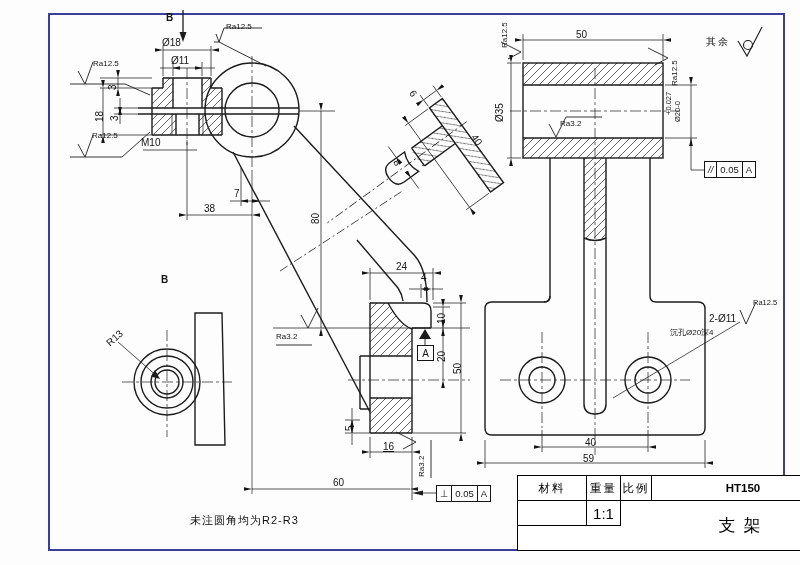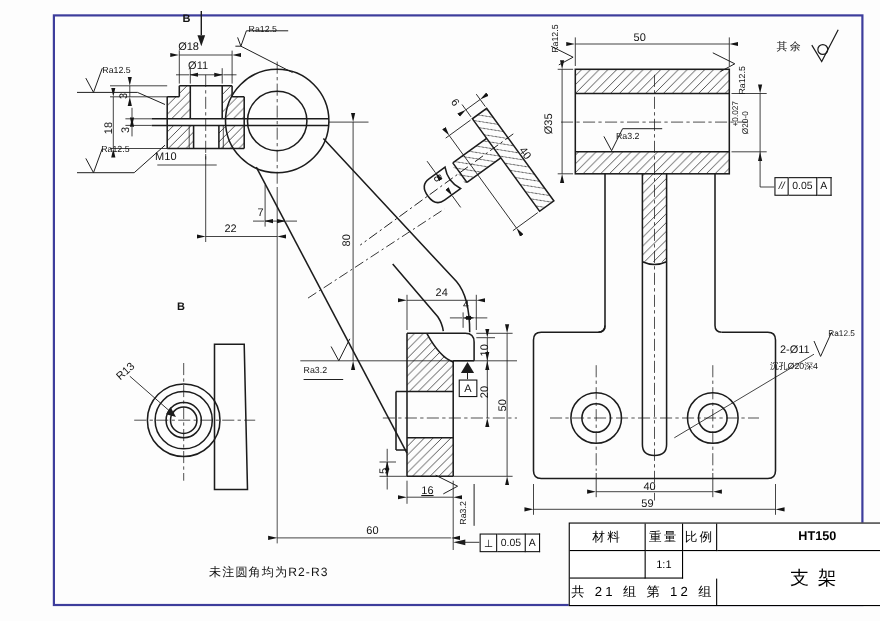--- a/index.html
+++ b/index.html
@@ -262,21 +262,21 @@
   <div class="dt sm" style="left:560px;top:119px;">Ra3.2</div>
   <div class="dt sm r90" style="left:417px;top:477px;">Ra3.2</div>
 
   <div class="dt" style="left:162px;top:37px;">Ø18</div>
   <div class="dt" style="left:171px;top:55px;">Ø11</div>
   <div class="dt" style="left:141px;top:137px;">M10</div>
   <div class="dt r90" style="left:107px;top:90px;">3</div>
   <div class="dt r90" style="left:94px;top:122px;">18</div>
   <div class="dt r90" style="left:109px;top:121px;">3</div>
   <div class="dt" style="left:234px;top:188px;">7</div>
-  <div class="dt" style="left:204px;top:203px;">22</div>
+  <div class="dt" style="left:204px;top:203px;">38</div>
   <div class="dt r90" style="left:310px;top:224px;">80</div>
   <div class="dt" style="left:333px;top:477px;">60</div>
   <div class="dt r42n" style="left:104px;top:340px;">R13</div>
 
   <div class="dt r54" style="left:416px;top:88px;">6</div>
   <div class="dt r54" style="left:478px;top:132px;">40</div>
   <div class="dt r54" style="left:400px;top:157px;">8</div>
 
   <div class="dt" style="left:396px;top:261px;">24</div>
   <div class="dt" style="left:421px;top:272px;">4</div>
@@ -285,21 +285,21 @@
   <div class="dt r90" style="left:452px;top:374px;">50</div>
   <div class="dt r90" style="left:344px;top:431px;">5</div>
   <div class="dt" style="left:383px;top:441px;text-decoration:underline;">16</div>
 
   <div class="dt" style="left:576px;top:29px;">50</div>
   <div class="dt r90" style="left:494px;top:122px;">Ø35</div>
   <div class="dt xs r90" style="left:664px;top:115px;">+0.027</div>
   <div class="dt xs r90" style="left:673px;top:122px;">Ø20-0</div>
 
   <div class="dt" style="left:709px;top:313px;">2-Ø11</div>
-  <div class="dt sm" style="left:700px;top:327px;">沉孔Ø20深4</div>
+  <div class="dt sm" style="left:670px;top:327px;">沉孔Ø20深4</div>
   <div class="dt" style="left:585px;top:437px;">40</div>
   <div class="dt" style="left:583px;top:453px;">59</div>
 
   <div class="dt" style="left:706px;top:35px;letter-spacing:2px;">其余</div>
   <div class="notetxt" style="position:absolute;left:190px;top:513px;">未注圆角均为R2-R3</div>
 
   <div class="fcf" style="left:704px;top:161px;">
     <div class="c" style="font-style:italic;">//</div>
     <div class="c">0.05</div>
     <div class="c">A</div>
@@ -310,17 +310,16 @@
     <div class="c">A</div>
   </div>
   <div class="datumbox" style="left:417px;top:345px;">A</div>
 
   <div id="tblock">
     <div class="lab">材料</div>
     <div class="lab">重量</div>
     <div class="lab">比例</div>
     <div style="font-weight:bold;">HT150</div>
     <div></div>
-    <div style="font-size:10px;">1:1</div>
+    <div style="font-size:15px;">1:1</div>
     <div id="tb-name" class="noR noB">支架</div>
-    <div id="tb-group" class="noB">共 21 组 第 12 组</div>
   </div>
 </div>
 
 </body></html>

